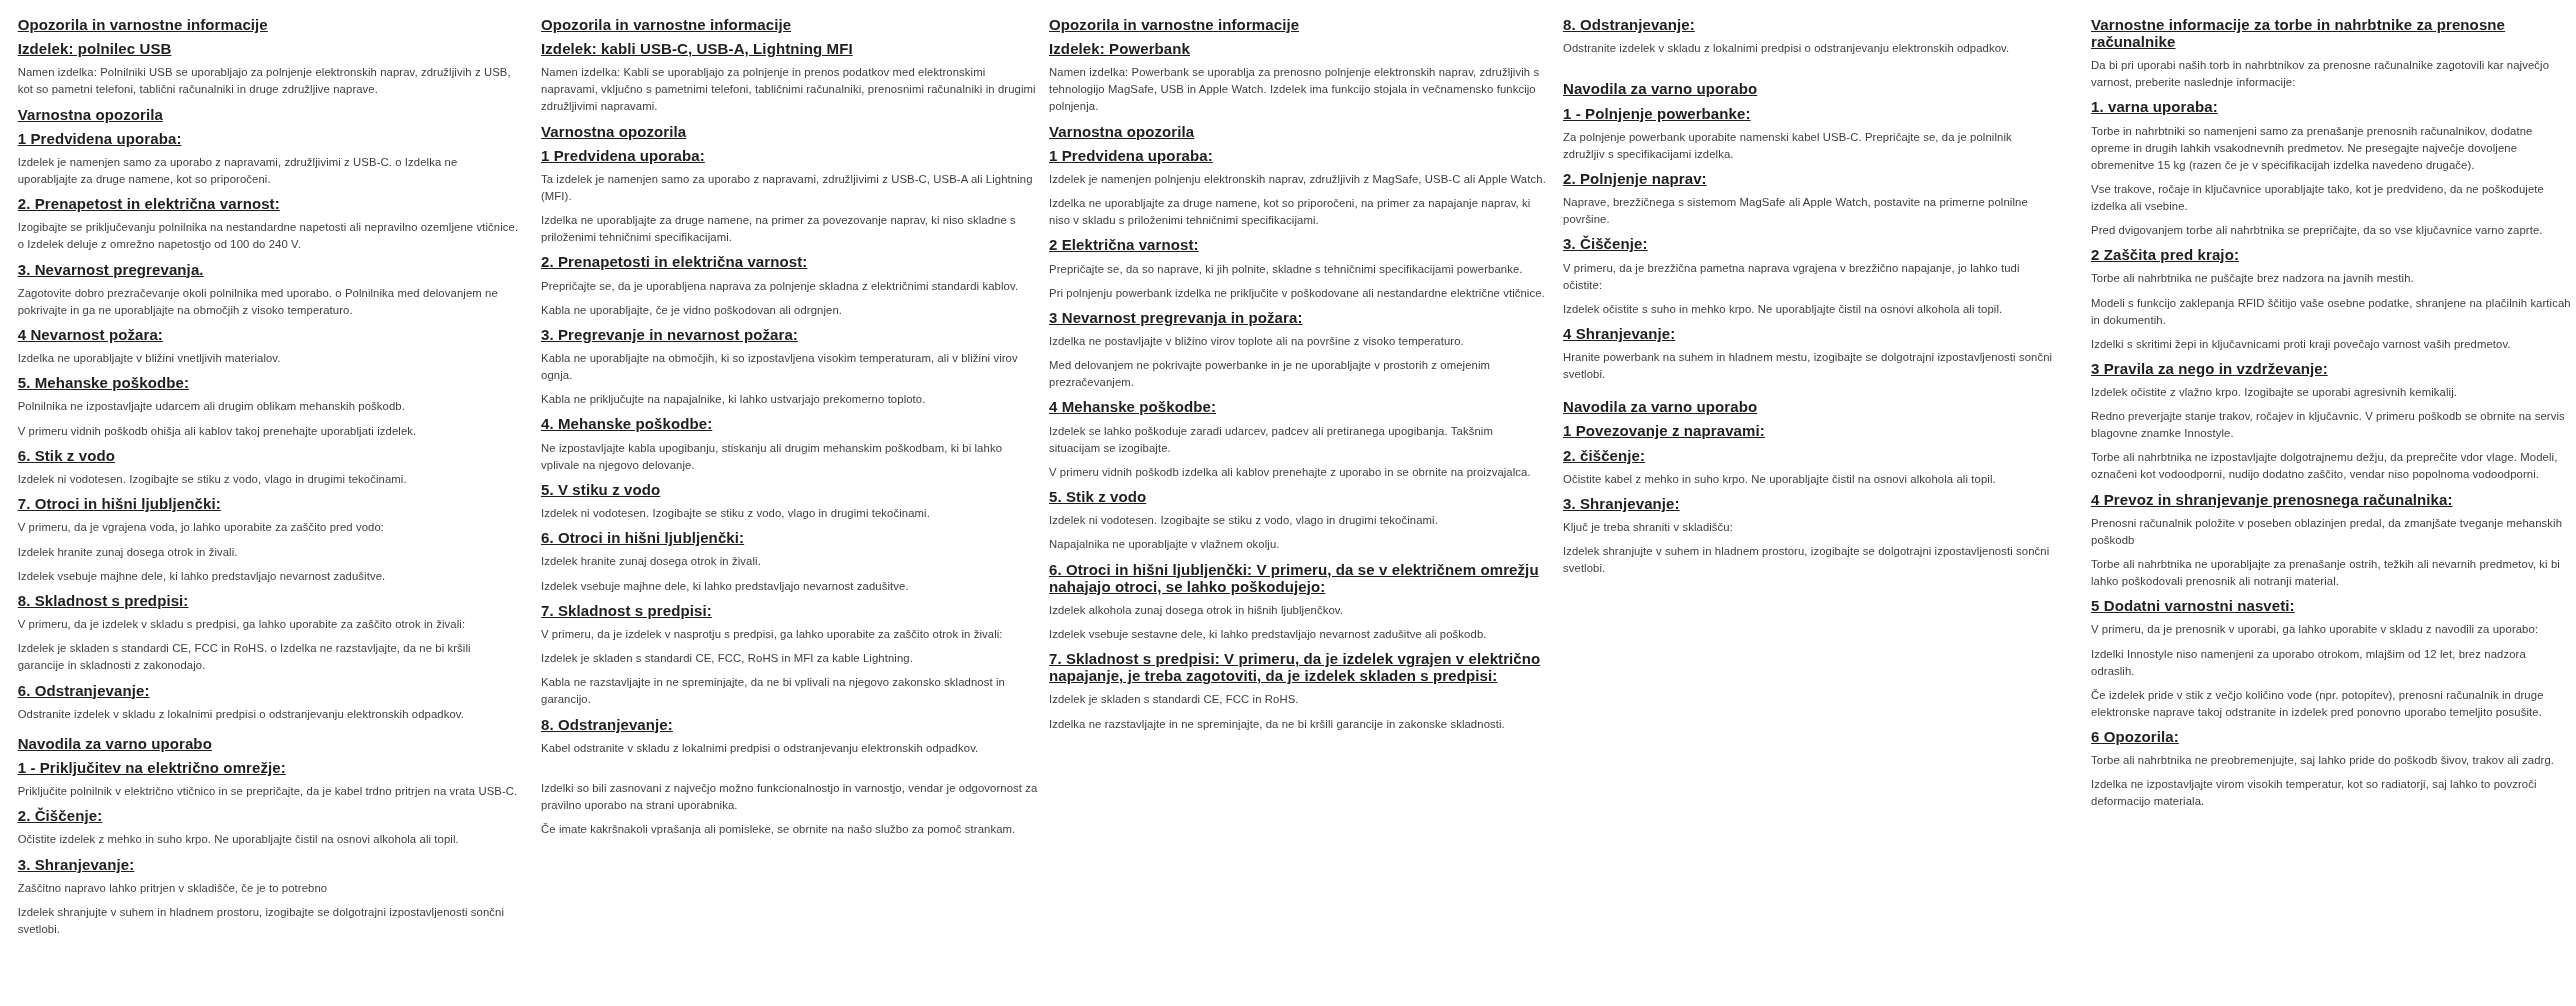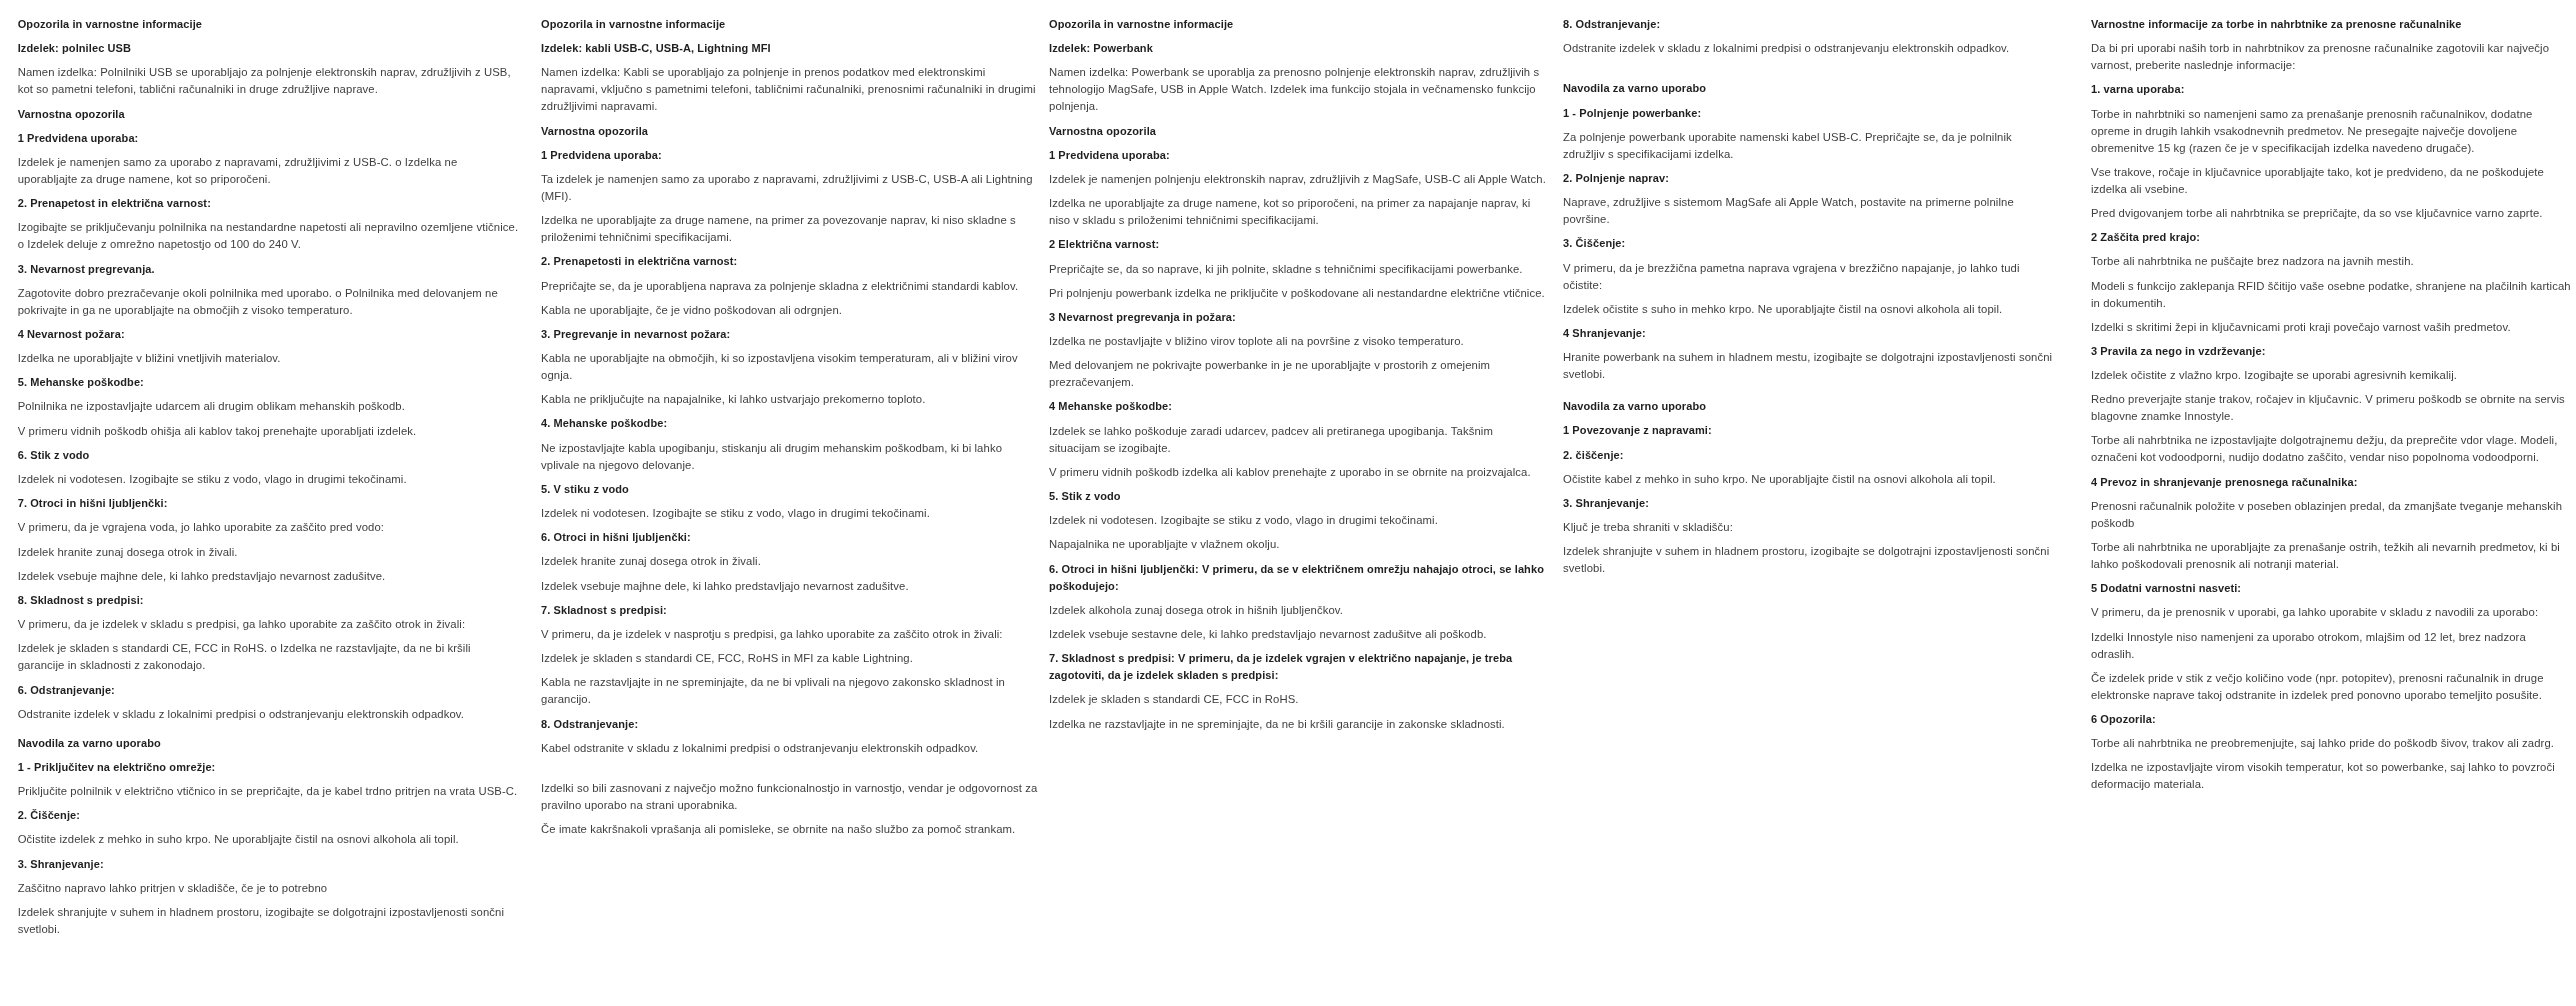--- a/index.html
+++ b/index.html
@@ -12,26 +12,27 @@
     position: relative;
     overflow: hidden;
   }
   .doc-column { position: absolute; top: 16px; }
   #col-1 { left: 17.7px;   width: 501px; }
   #col-2 { left: 541px;  width: 497px; }
   #col-3 { left: 1049px; width: 497px; }
   #col-4 { left: 1563px; width: 493px; }
   #col-5 { left: 2091px; width: 480px; }
   .doc-column h3 {
-    font-size: 11px;
+    font-size: 15px;
     line-height: 17px;
     font-weight: 700;
     color: #1f1f1f;
     margin: 0 0 7.2px 0;
     letter-spacing: 0.1px;
+    text-decoration: underline;
   }
   .doc-column p {
     font-size: 11.3px;
     line-height: 17px;
     font-weight: 400;
     color: #3e3e3e;
     margin: 0 0 7.2px 0;
     letter-spacing: 0.1px;
   }
   .para-gap { width: 100%; }
@@ -136,21 +137,21 @@
       <p>Izdelka ne razstavljajte in ne spreminjajte, da ne bi kršili garancije in zakonske skladnosti.</p>
     </section>
   <section class="doc-column" id="col-4">
       <h3>8. Odstranjevanje:</h3>
       <p>Odstranite izdelek v skladu z lokalnimi predpisi o odstranjevanju elektronskih odpadkov.</p>
       <div class="para-gap" style="height: 16px;"></div>
       <h3>Navodila za varno uporabo</h3>
       <h3>1 - Polnjenje powerbanke:</h3>
       <p>Za polnjenje powerbank uporabite namenski kabel USB-C. Prepričajte se, da je polnilnik združljiv s specifikacijami izdelka.</p>
       <h3>2. Polnjenje naprav:</h3>
-      <p>Naprave, združljive s sistemom MagSafe ali Apple Watch, postavite na primerne polnilne površine.</p>
+      <p>Naprave, brezžičnega s sistemom MagSafe ali Apple Watch, postavite na primerne polnilne površine.</p>
       <h3>3. Čiščenje:</h3>
       <p>V primeru, da je brezžična pametna naprava vgrajena v brezžično napajanje, jo lahko tudi očistite:</p>
       <p>Izdelek očistite s suho in mehko krpo. Ne uporabljajte čistil na osnovi alkohola ali topil.</p>
       <h3>4 Shranjevanje:</h3>
       <p>Hranite powerbank na suhem in hladnem mestu, izogibajte se dolgotrajni izpostavljenosti sončni svetlobi.</p>
       <div class="para-gap" style="height: 8px;"></div>
       <h3>Navodila za varno uporabo</h3>
       <h3>1 Povezovanje z napravami:</h3>
       <h3>2. čiščenje:</h3>
       <p>Očistite kabel z mehko in suho krpo. Ne uporabljajte čistil na osnovi alkohola ali topil.</p>
@@ -175,16 +176,16 @@
       <p>Torbe ali nahrbtnika ne izpostavljajte dolgotrajnemu dežju, da preprečite vdor vlage. Modeli, označeni kot vodoodporni, nudijo dodatno zaščito, vendar niso popolnoma vodoodporni.</p>
       <h3>4 Prevoz in shranjevanje prenosnega računalnika:</h3>
       <p>Prenosni računalnik položite v poseben oblazinjen predal, da zmanjšate tveganje mehanskih poškodb</p>
       <p>Torbe ali nahrbtnika ne uporabljajte za prenašanje ostrih, težkih ali nevarnih predmetov, ki bi lahko poškodovali prenosnik ali notranji material.</p>
       <h3>5 Dodatni varnostni nasveti:</h3>
       <p>V primeru, da je prenosnik v uporabi, ga lahko uporabite v skladu z navodili za uporabo:</p>
       <p>Izdelki Innostyle niso namenjeni za uporabo otrokom, mlajšim od 12 let, brez nadzora odraslih.</p>
       <p>Če izdelek pride v stik z večjo količino vode (npr. potopitev), prenosni računalnik in druge elektronske naprave takoj odstranite in izdelek pred ponovno uporabo temeljito posušite.</p>
       <h3>6 Opozorila:</h3>
       <p>Torbe ali nahrbtnika ne preobremenjujte, saj lahko pride do poškodb šivov, trakov ali zadrg.</p>
-      <p>Izdelka ne izpostavljajte virom visokih temperatur, kot so powerbanke, saj lahko to povzroči deformacijo materiala.</p>
+      <p>Izdelka ne izpostavljajte virom visokih temperatur, kot so radiatorji, saj lahko to povzroči deformacijo materiala.</p>
     </section>
 </main>
 
 
 </body></html>

